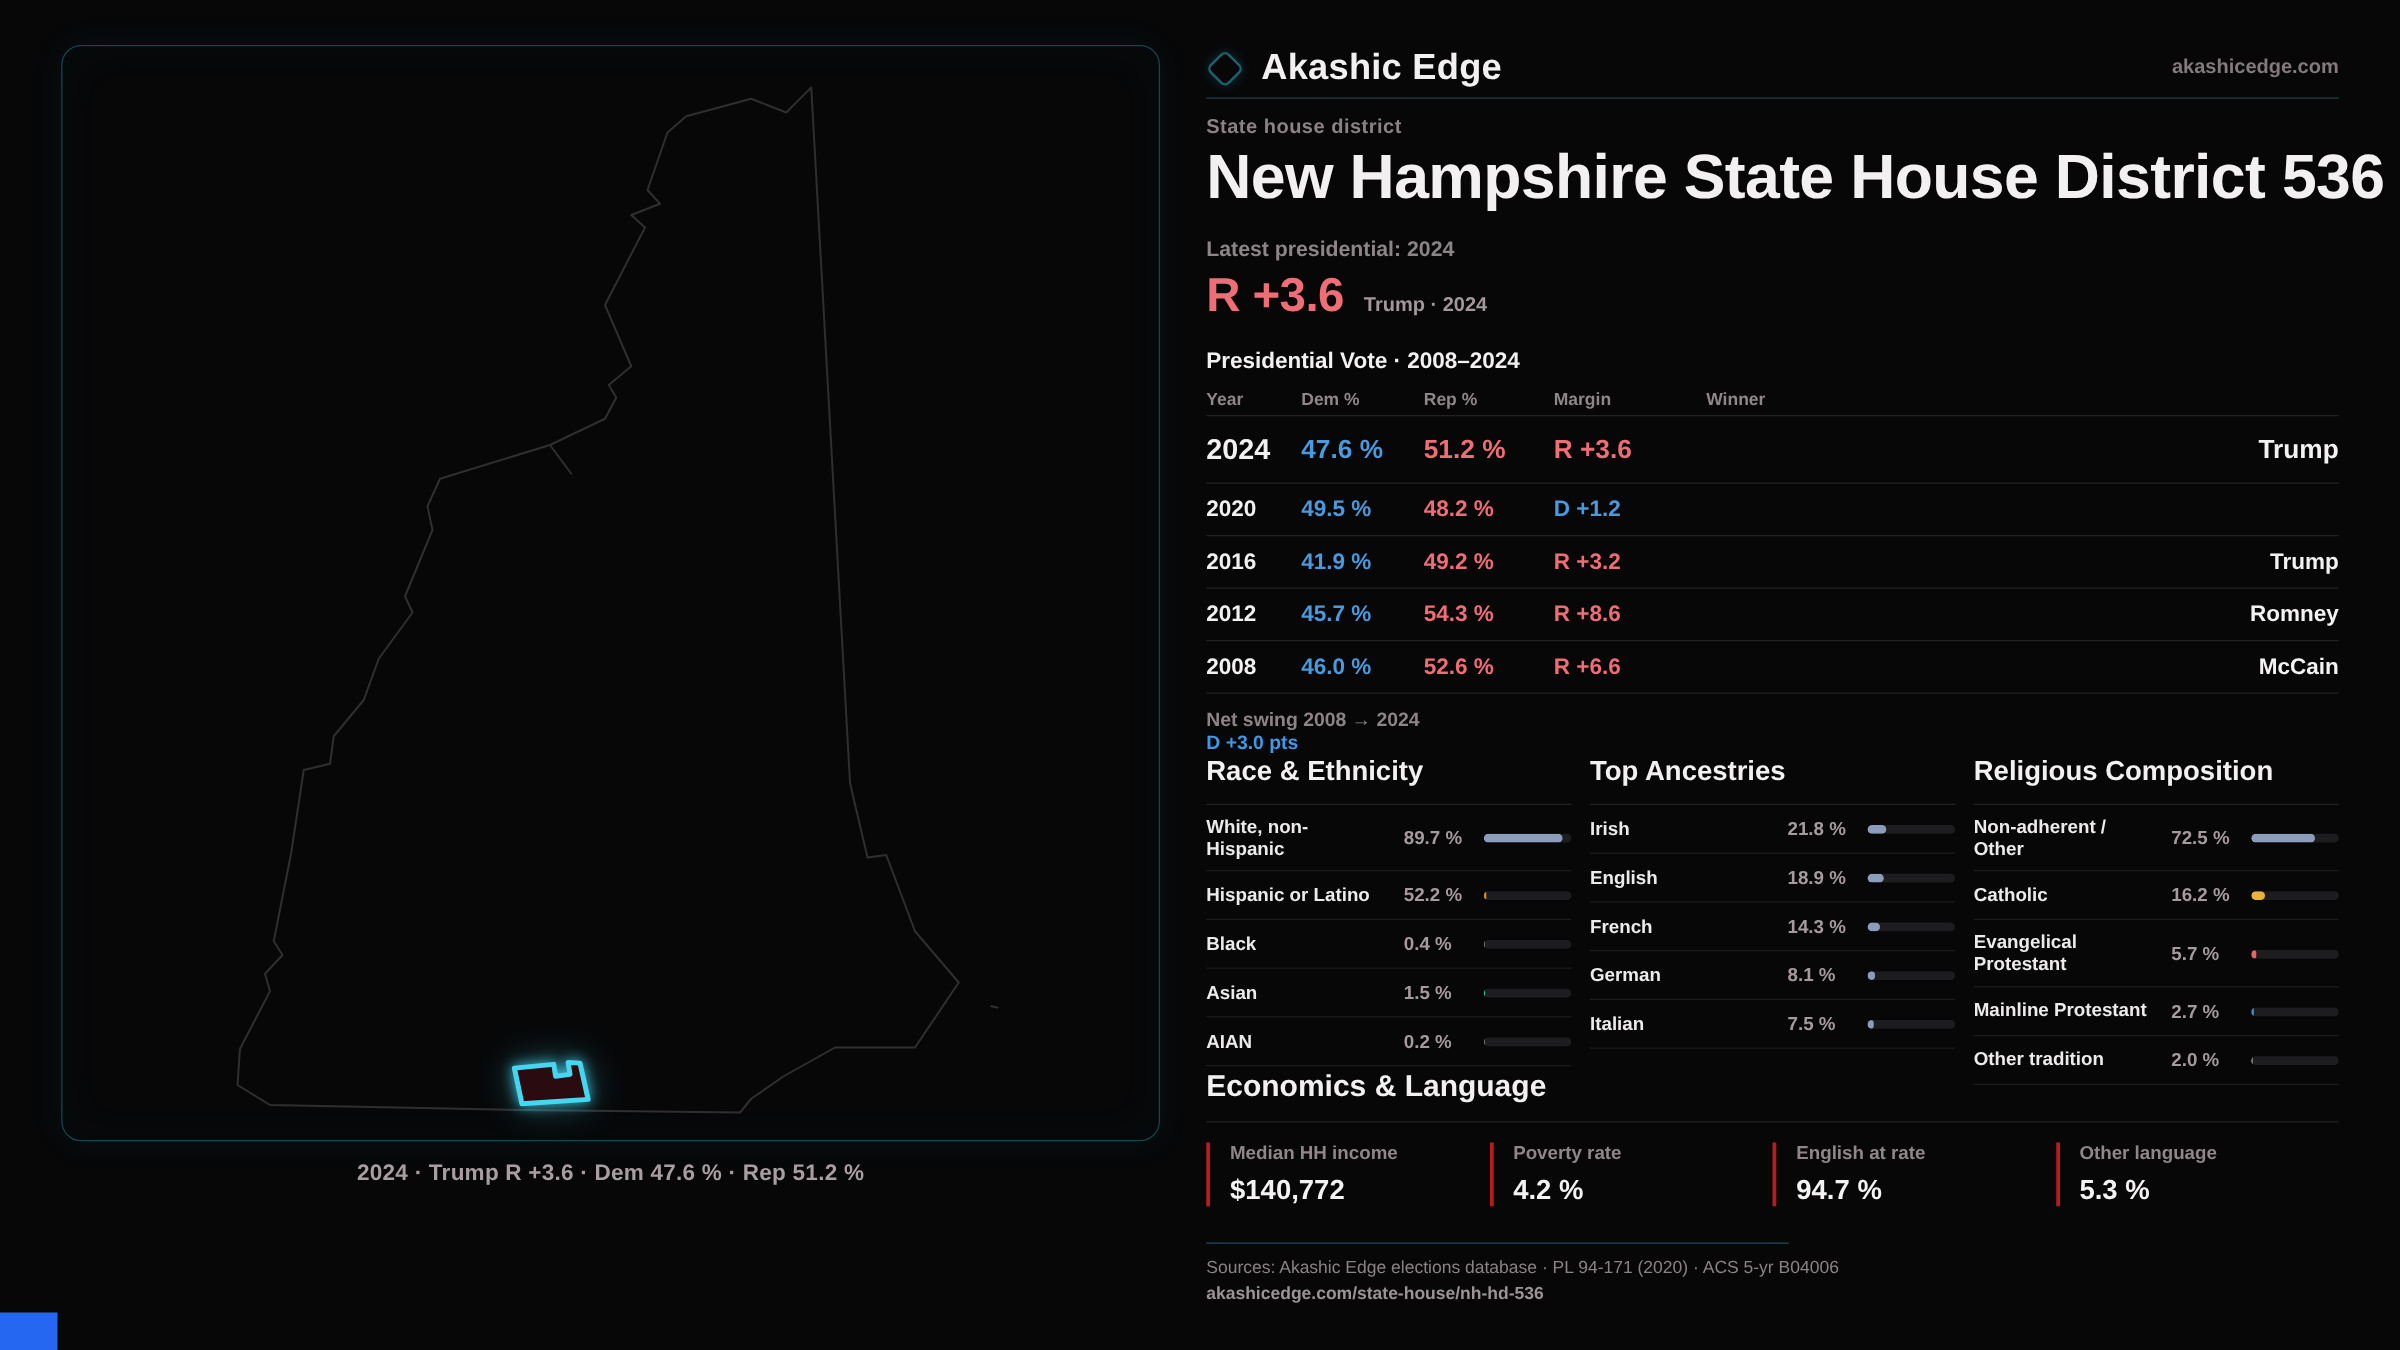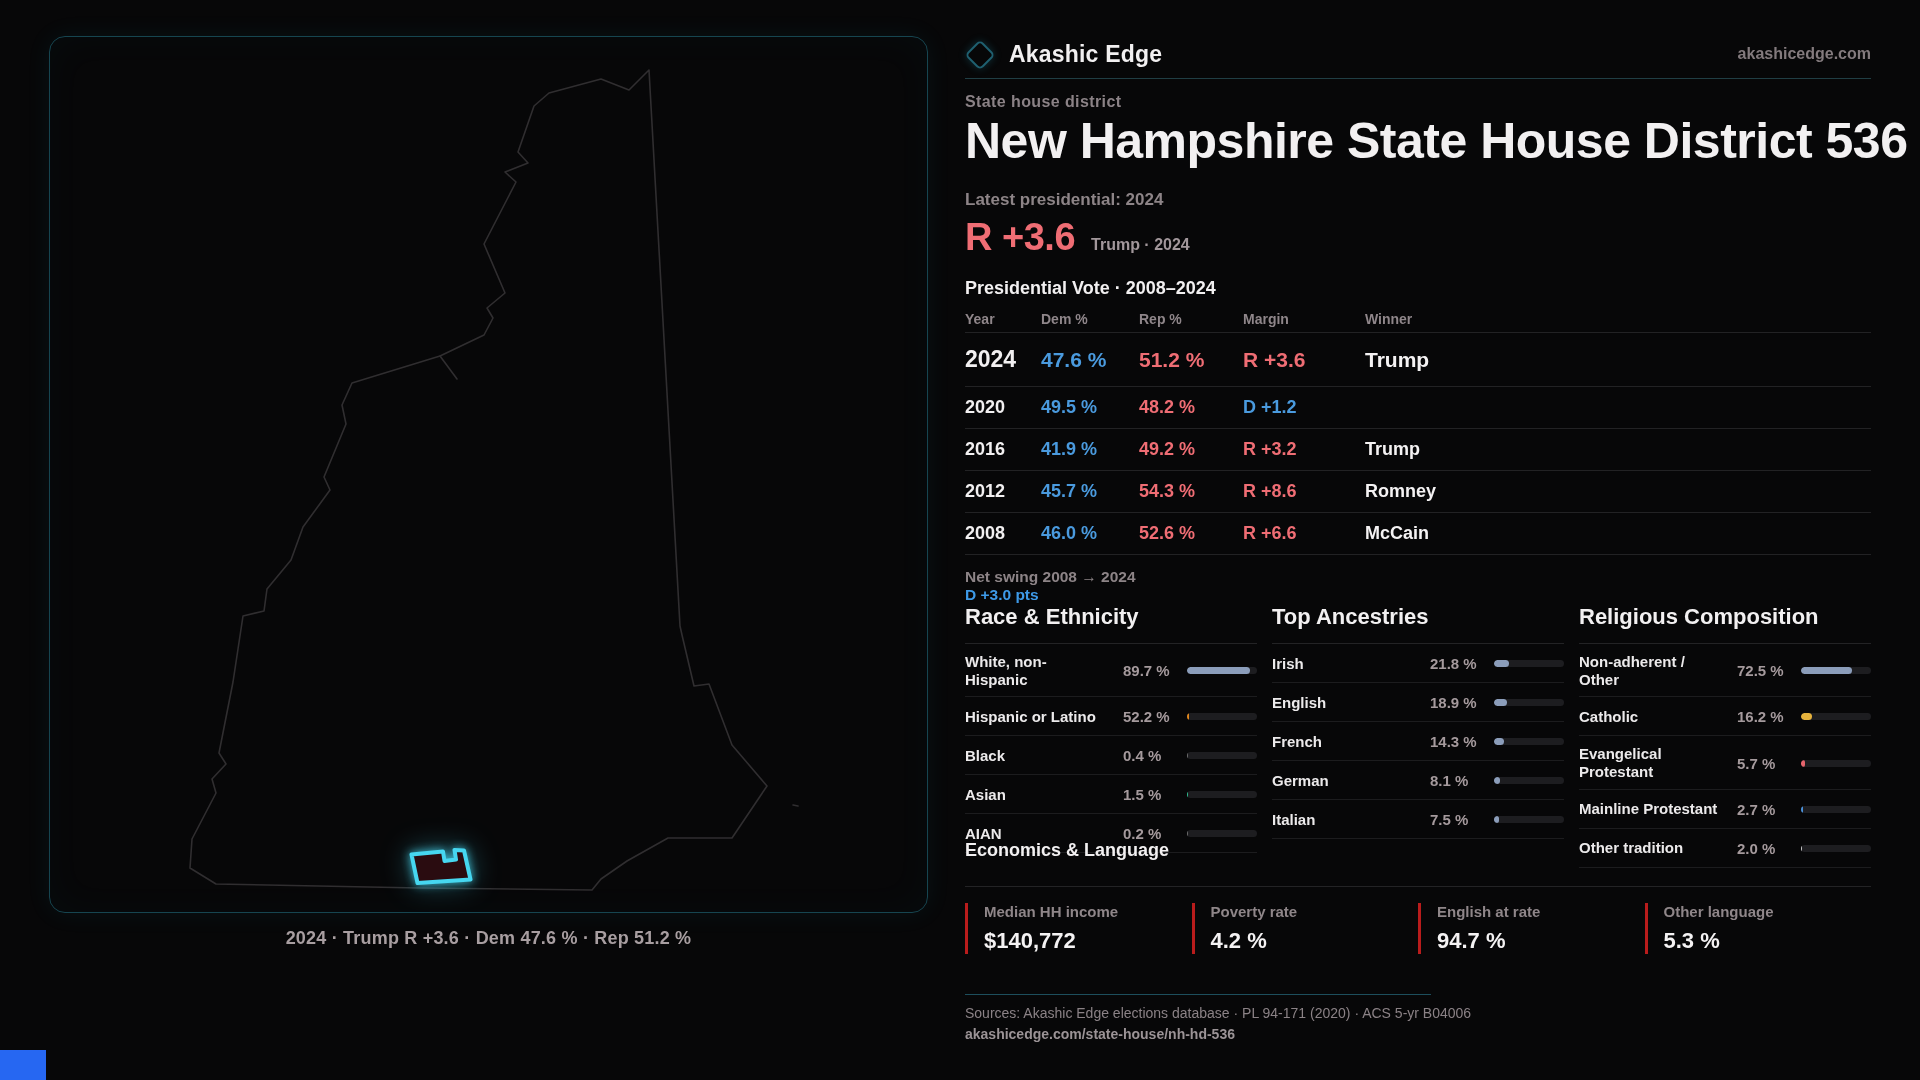--- a/index.html
+++ b/index.html
@@ -17,21 +17,21 @@
     filter:drop-shadow(0 0 5px rgba(70,215,240,.85)) drop-shadow(0 0 14px rgba(70,215,240,.35)); }
   .map-caption { position:absolute; left:49px; top:928px; width:879px; text-align:center;
     font-size:18px; font-weight:600; color:#a89ea1; letter-spacing:.2px; }
   .blue-corner { position:absolute; left:0; bottom:0; width:46px; height:30px; background:#2667f2; }
 
   
   .right-col { position:absolute; left:965px; top:0; width:955px; height:1080px; }
   .brand-row { position:absolute; top:36px; left:0; width:906px; height:36px; display:flex; align-items:center; }
   .logo-diamond { width:22px; height:22px; border:2.5px solid #1f6070; border-radius:5px;
     transform:rotate(45deg); margin:2px 18px 0 4px; box-shadow:0 0 9px rgba(40,170,200,.25); }
-  .brand-name { font-size:23px; font-weight:700; letter-spacing:.2px; }
+  .brand-name { font-size:29px; font-weight:700; letter-spacing:.2px; }
   .brand-domain { margin-left:auto; font-size:16px; font-weight:600; color:#837a7d; }
   .header-divider { position:absolute; top:78px; left:0; width:906px; border-top:1px solid #203e44; }
   .kicker { position:absolute; top:93px; left:0; font-size:16px; font-weight:600; color:#8b8286; letter-spacing:.4px; }
   .title { position:absolute; top:112px; left:0; width:1000px; font-size:50px; font-weight:700;
     letter-spacing:-.5px; white-space:nowrap; overflow:visible; }
   .latest-label { position:absolute; top:190px; left:0; font-size:17px; font-weight:600; color:#8d8487; }
   .margin-row { position:absolute; top:216px; left:0; display:flex; align-items:baseline; }
   .margin-big { font-size:38px; font-weight:700; color:#ef6d74; letter-spacing:-.5px; }
   .margin-note { margin-left:16px; font-size:16px; font-weight:600; color:#a2979b; }
   .table-title { position:absolute; top:278px; left:0; font-size:18px; font-weight:700; }
@@ -42,41 +42,41 @@
   .vt-head { height:27px; font-size:14px; font-weight:600; color:#8f868a; }
   .vt-data { height:42px; font-size:18px; font-weight:700; }
   .vt-data.hero { height:54px; font-size:21px; }
   .c-year { color:#f2f0f1; font-weight:700; }
   .vt-data.hero .c-year, .vt-data.hero { font-weight:700; }
   .hero .c-year { font-size:23px; }
   .c-dem { color:#4a9ade; }
   .c-rep { color:#ef6d74; }
   .c-margin.R { color:#ef6d74; }
   .c-margin.D { color:#4a9ade; }
-  .c-winner { color:#f4f2f3; }
+  .c-winner { color:#f4f2f3;text-align:right; }
 
   .net-swing { position:absolute; top:568px; left:0; width:906px; display:flex; justify-content:space-between;
     font-size:15.5px;flex-direction:column; }
   .net-swing .ns-label { color:#8d8487; font-weight:600; }
   .net-swing .ns-value { color:#3e9ae8; font-weight:700; }
 
   
   .demo-grid { position:absolute; top:604px; left:0; width:906px; display:grid;
     grid-template-columns:repeat(3,292px); column-gap:15px; }
   .demo-header { font-size:22px; font-weight:700; padding-bottom:13px; border-bottom:1px solid #232325; }
   .demo-item { display:grid; grid-template-columns:1fr 64px 70px; align-items:center;
     padding:9px 0 8px; border-bottom:1px solid #1c1c1e; min-height:39px; }
   .di-label { font-size:15px; font-weight:600; color:#eceaeb; line-height:1.18; white-space:pre-line; }
   .di-value { font-size:15px; font-weight:600; color:#a59a9d; }
   .di-bar { position:relative; width:70px; height:7px; background:#1d1d20; border-radius:4px; overflow:hidden; }
   .di-fill { position:absolute; left:0; top:0; height:7px; border-radius:4px; }
 
   
   .econ { position:absolute; top:840px; left:0; width:906px; }
-  .econ-title { font-size:18px; font-weight:700; padding-bottom:25px; border-bottom:1px solid #232325; }
+  .econ-title { font-size:24px; font-weight:700; padding-bottom:13px; border-bottom:1px solid #232325;margin-top:16px; }
   .econ-stats { margin-top:16px; display:grid; grid-template-columns:repeat(4,1fr); }
   .stat { border-left:3px solid #b91c1c; padding-left:16px; }
   .stat-label { font-size:15px; font-weight:600; color:#8f8689; }
   .stat-value { margin-top:8px; font-size:22px; font-weight:700; color:#f4f2f3; }
 
   
   .footer { position:absolute; top:994px; left:0; width:906px; }
   .footer-line { width:466px; border-top:1px solid #1d4e5c; }
   .footer-sources { margin-top:10px; font-size:14px; font-weight:500; color:#8b8286; }
   .footer-url { margin-top:5px; font-size:14px; font-weight:700; color:#9b9396; }

